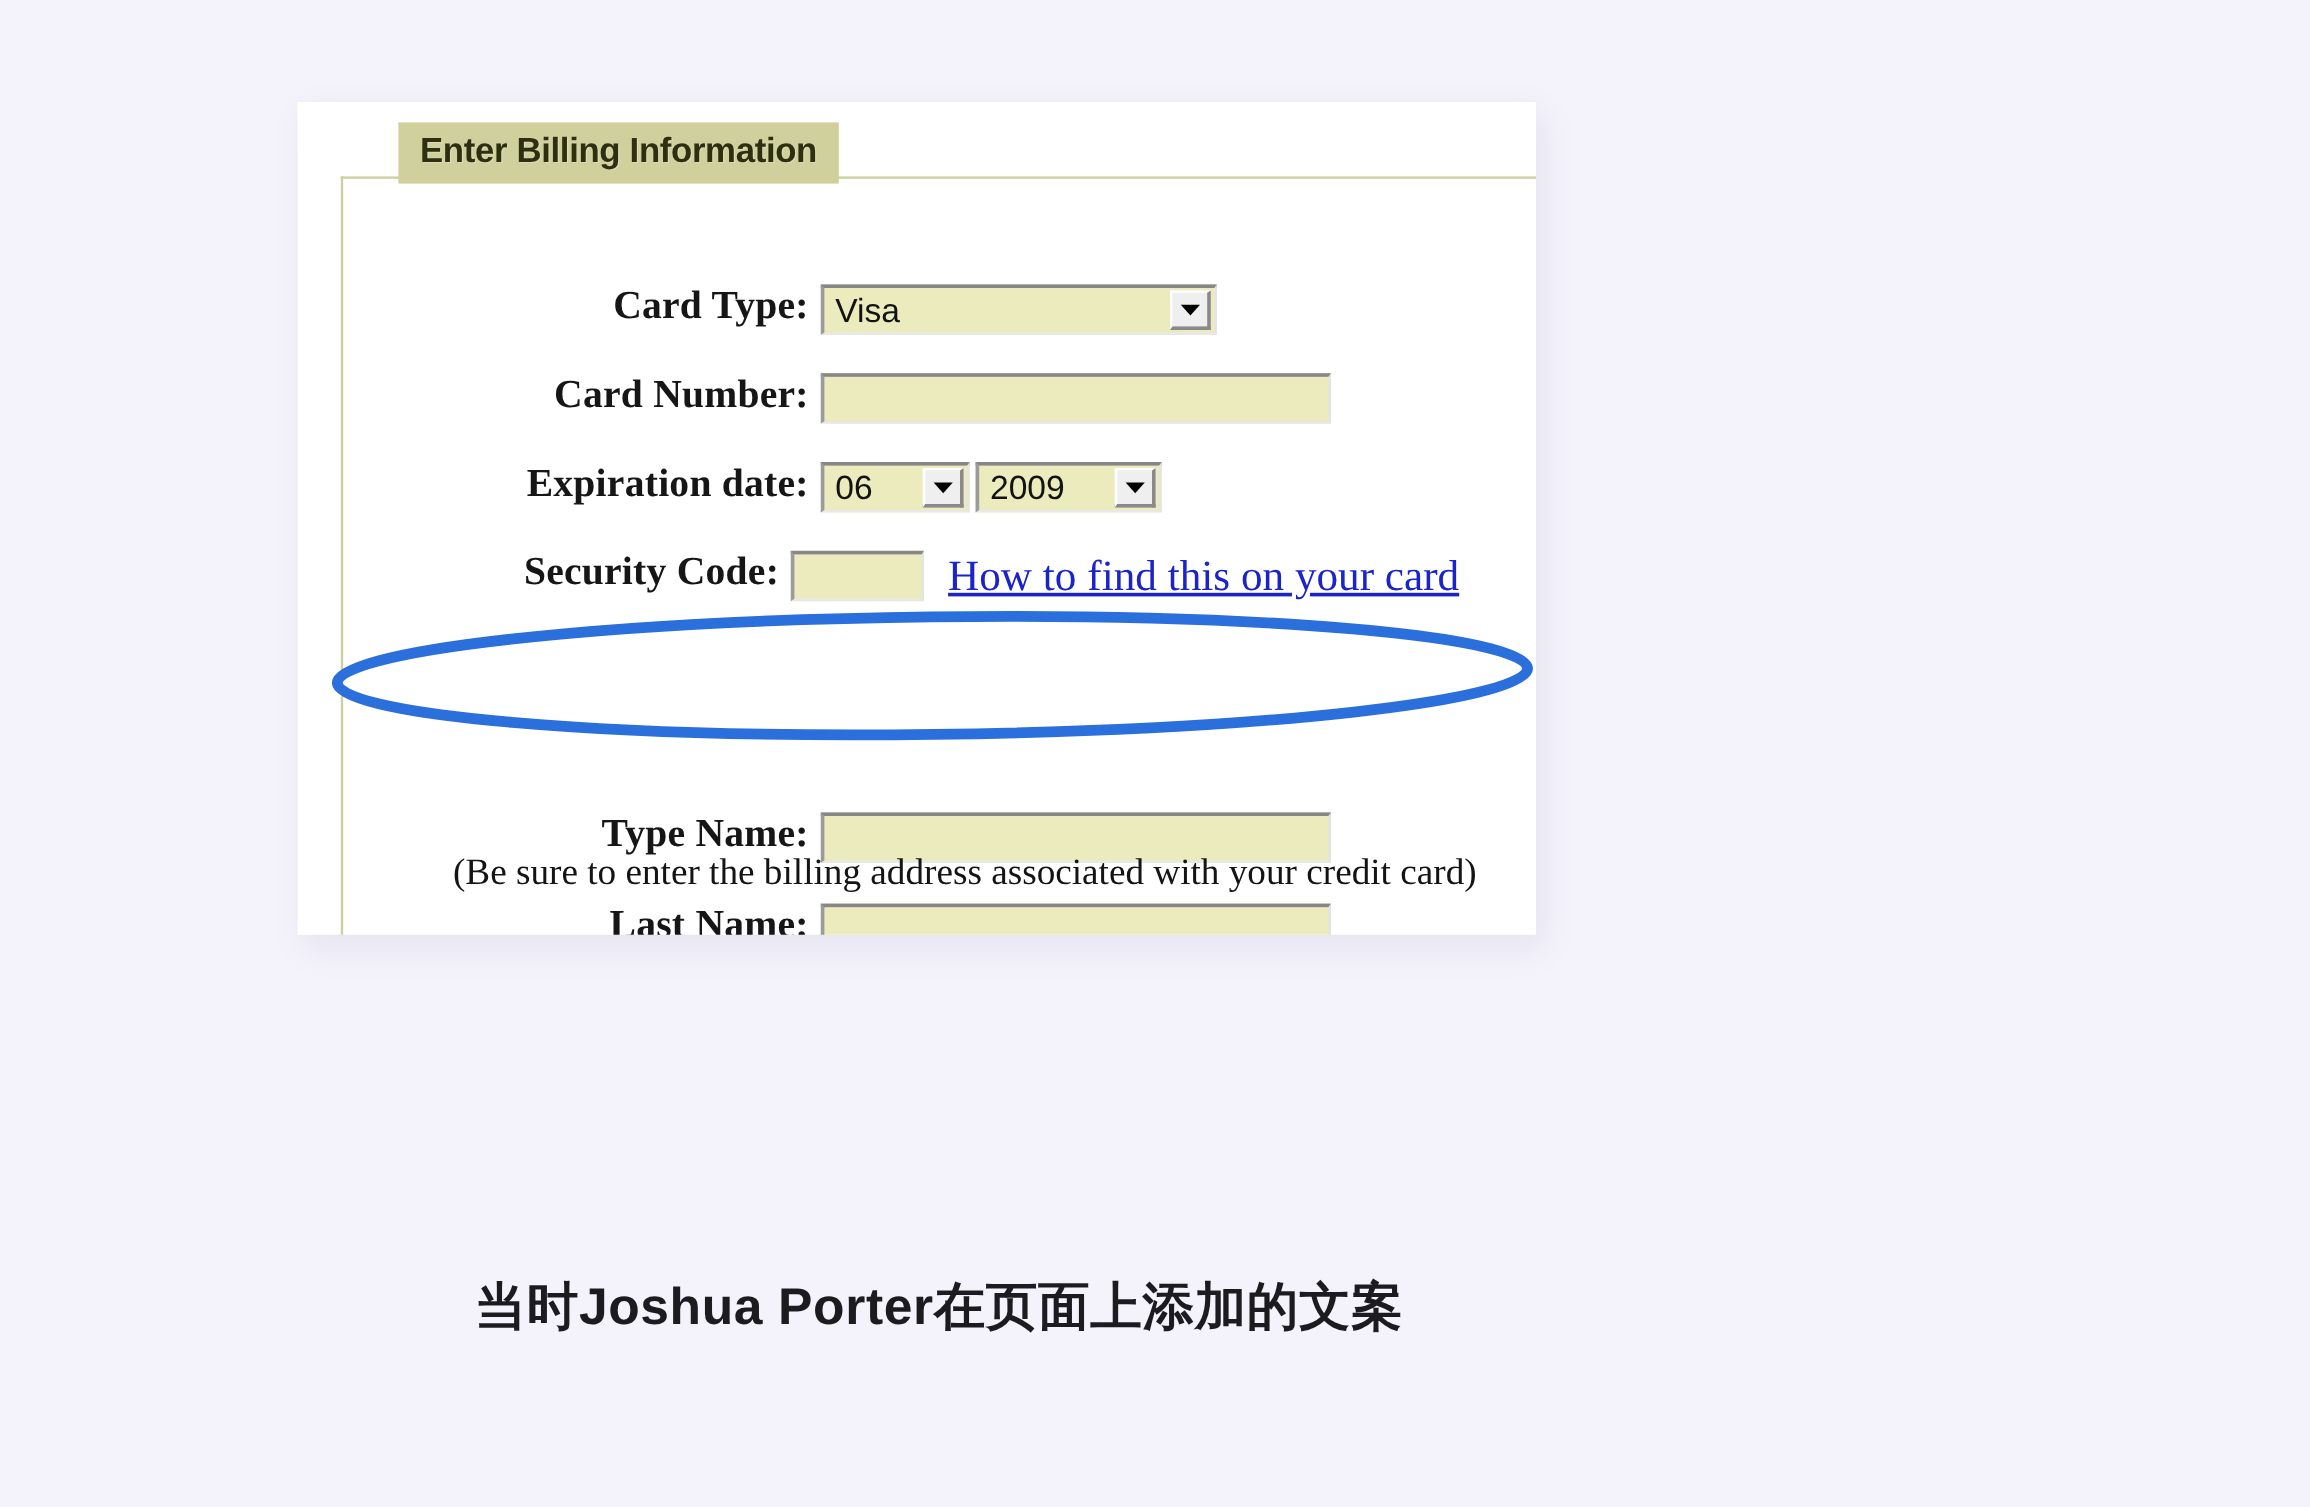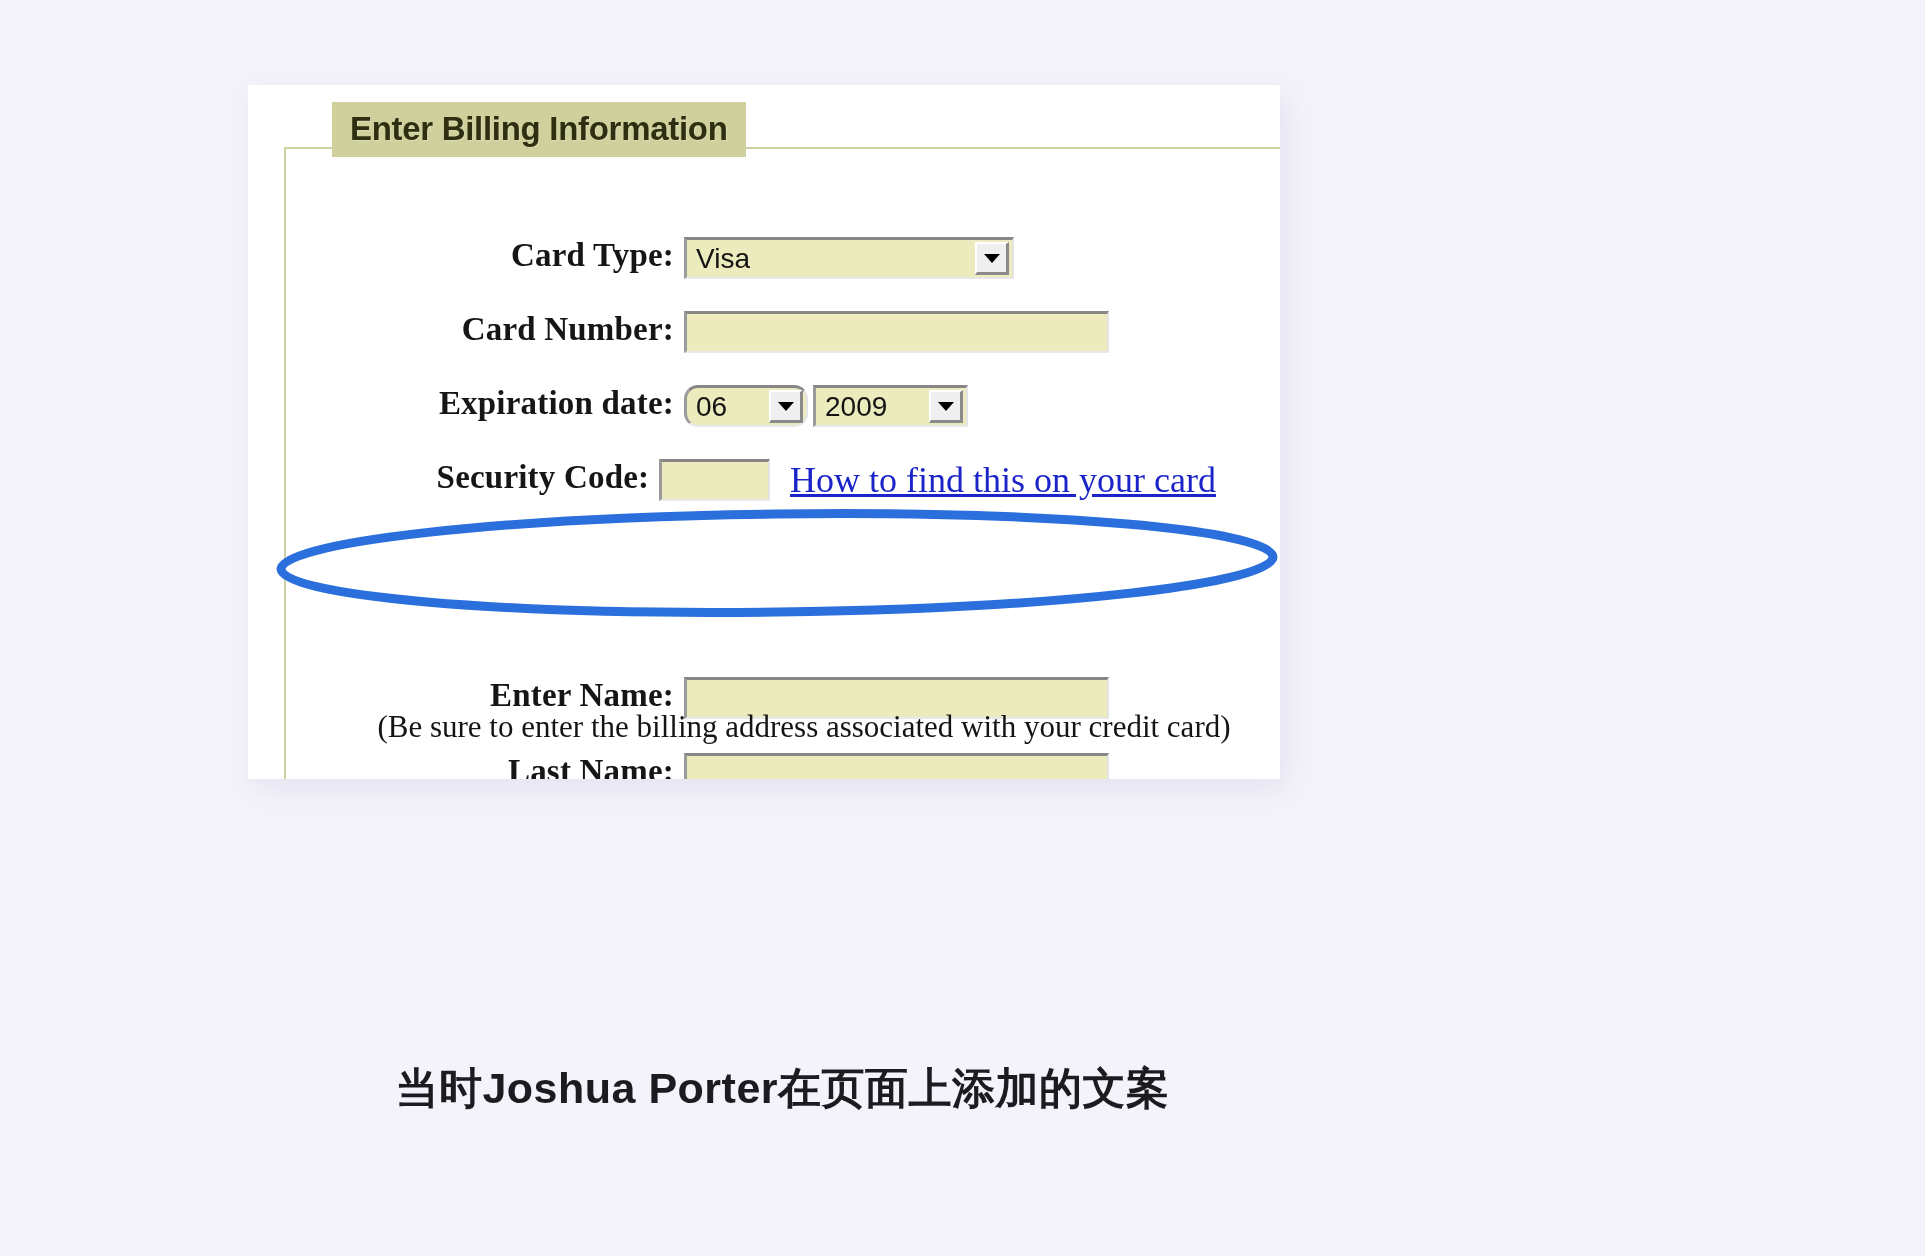--- a/index.html
+++ b/index.html
@@ -48,21 +48,21 @@
     border-bottom: none;
   }
   #billing-legend {
     position: absolute;
     left: 46px;
     top: -47px;
     background: #cfd09c;
     color: #2e2e11;
     font-family: "Liberation Sans", sans-serif;
     font-weight: bold;
-    font-size: 33px;
+    font-size: 29px;
     letter-spacing: -0.3px;
     padding: 10px 18px 12px 18px;
     line-height: 1;
     text-shadow: 1px 1px 0 rgba(255,255,255,0.25);
   }
 
   
   .form-row {
     position: absolute;
     display: flex;
@@ -206,21 +206,21 @@
 
       <div class="form-row" style="left:0px; top:162px; width:930px;">
         <div class="field-label" style="width:388px;">Card Number:</div>
         <div class="ctl" style="width:425px; margin-left:10px;">
           <span class="ctl-text"></span>
         </div>
       </div>
 
       <div class="form-row" style="left:0px; top:236px; width:930px;">
         <div class="field-label" style="width:388px;">Expiration date:</div>
-        <div class="ctl" style="width:124px; margin-left:10px;border-radius:14px;">
+        <div class="ctl" style="width:124px; margin-left:10px;">
           <span class="ctl-text">06</span>
           <span class="dropdown-btn">
             <span class="caret"></span>
           </span>
         </div>
         <div class="ctl" style="width:155px; margin-left:5px;gap:10px;">
           <span class="ctl-text">2009</span>
           <span class="dropdown-btn">
             <span class="caret"></span>
           </span>
@@ -229,21 +229,21 @@
 
       <div class="form-row" style="left:0px; top:310px; width:930px;">
         <div class="field-label" style="width:388px;">Security Code:</div>
         <div class="ctl" style="width:118px; margin-left:10px;">
           <span class="ctl-text"></span>
         </div>
         <a class="help-link">How to find this on your card</a>
       </div>
 
       <div class="form-row" style="left:0px; top:528px; width:930px;">
-        <div class="field-label" style="width:388px;">Enter Name:</div>
+        <div class="field-label" style="width:388px;">Type Name:</div>
         <div class="ctl" style="width:425px; margin-left:10px;">
           <span class="ctl-text"></span>
         </div>
       </div>
 
       <div class="form-row" style="left:0px; top:604px; width:930px;">
         <div class="field-label" style="width:388px;">Last Name:</div>
         <div class="ctl" style="width:425px; margin-left:10px;">
           <span class="ctl-text"></span>
         </div>

